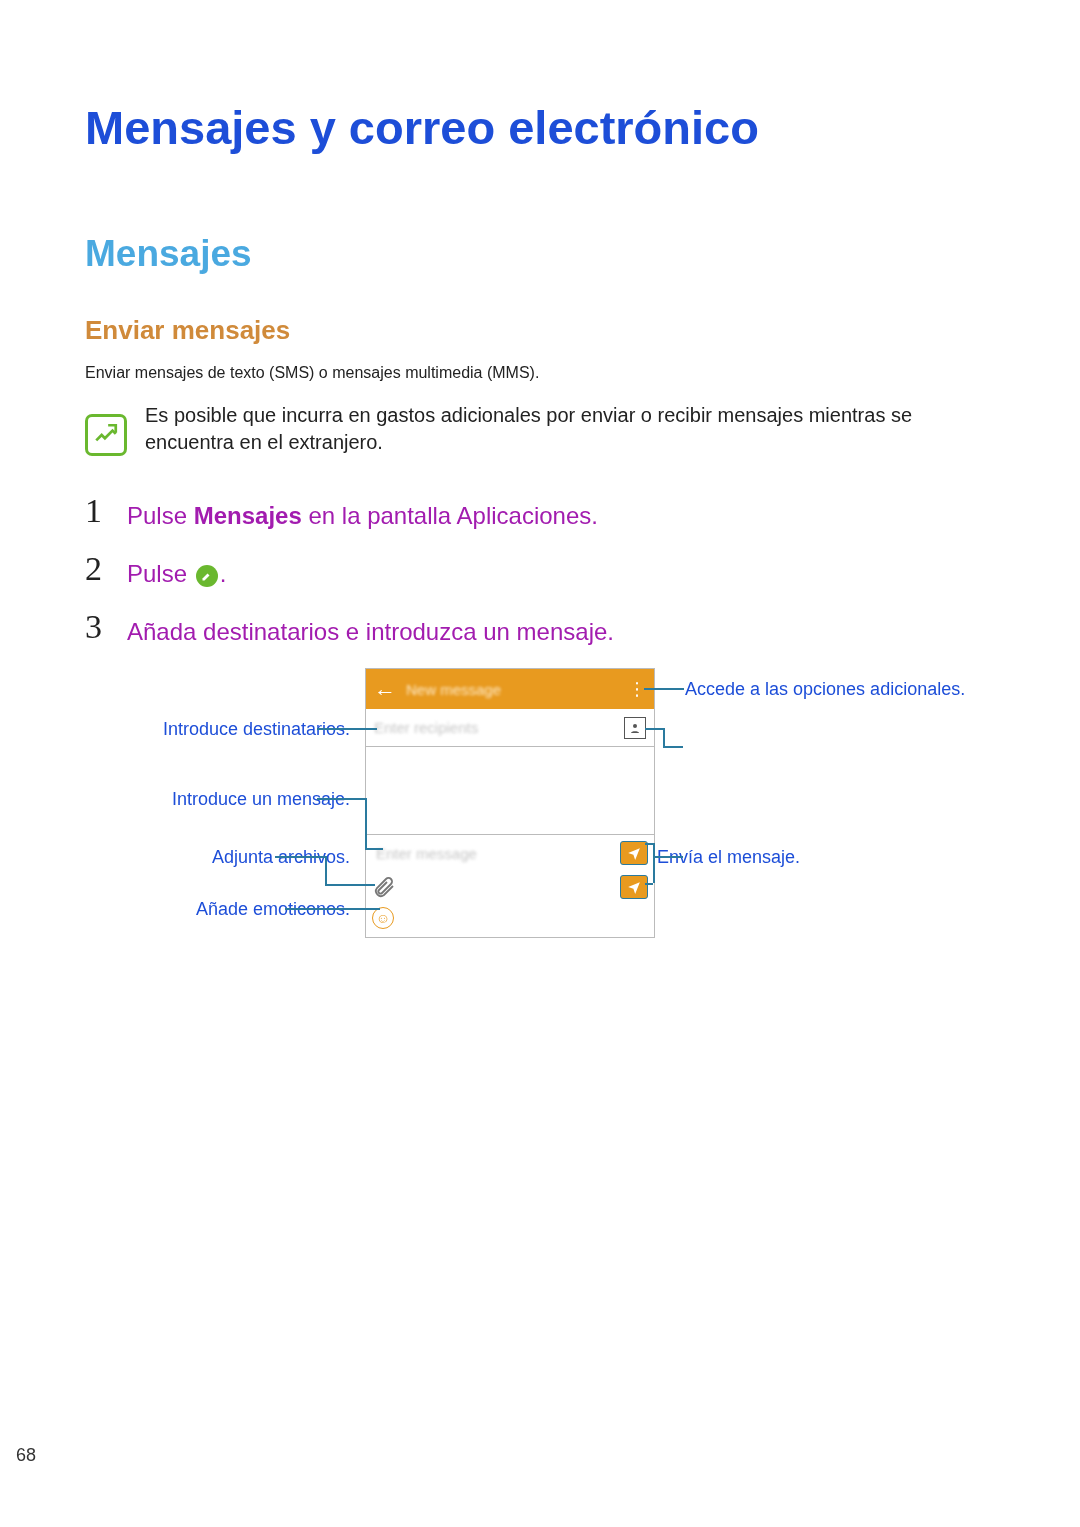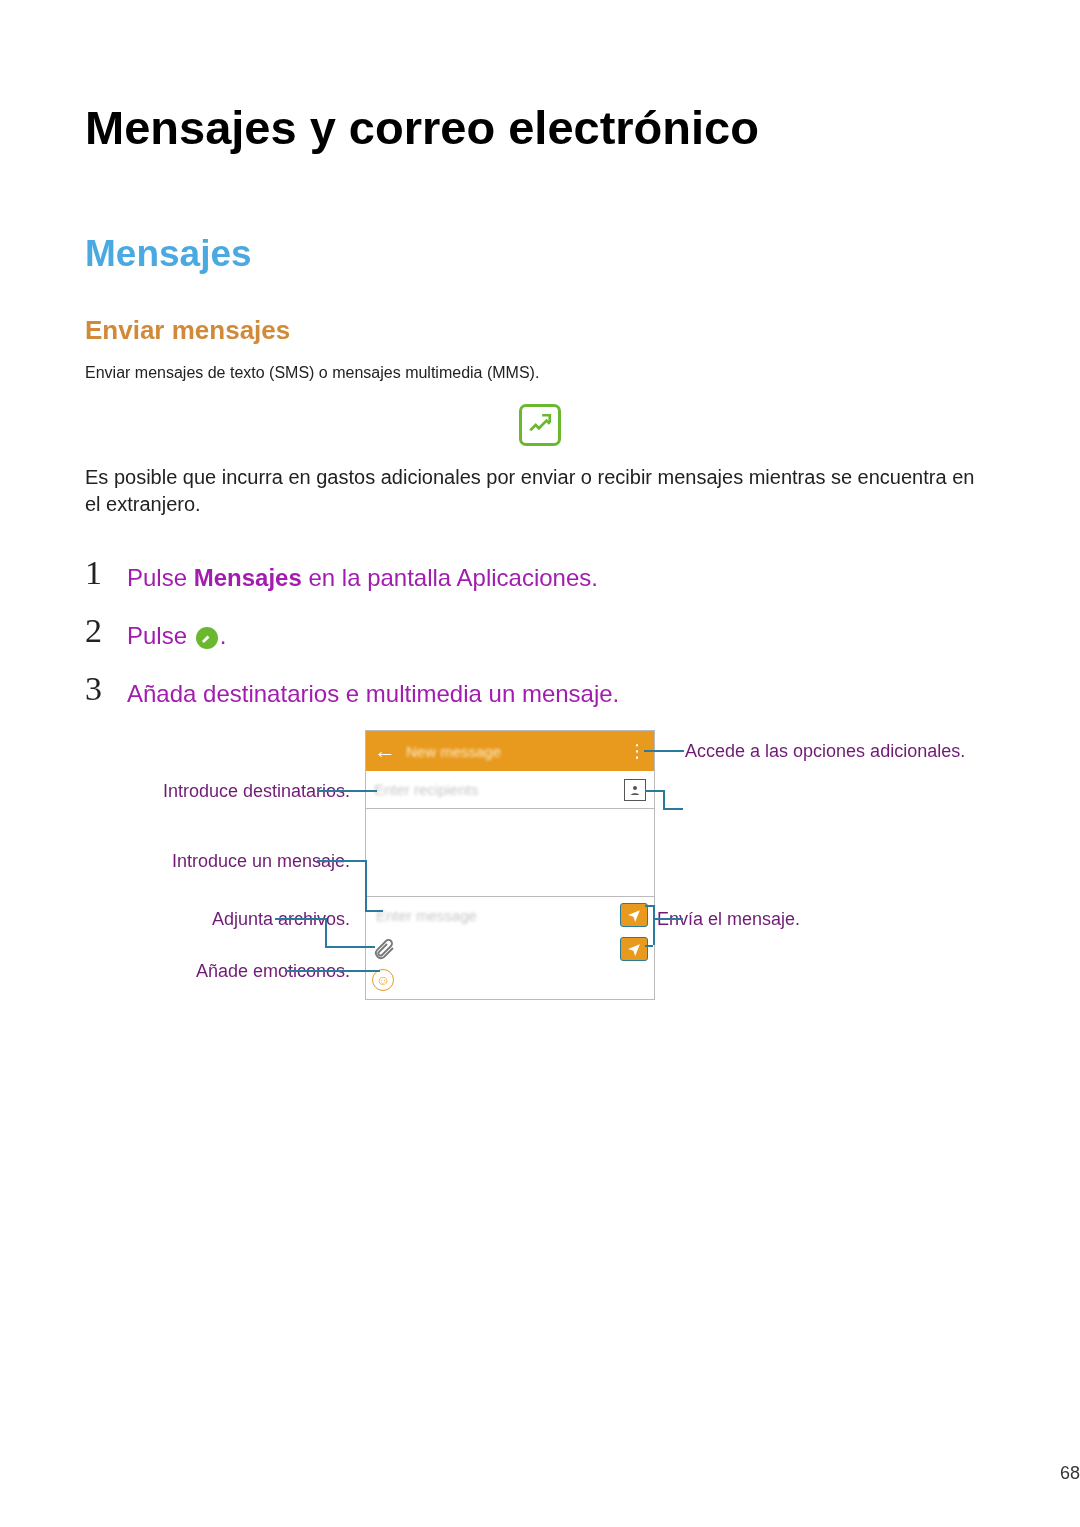--- a/index.html
+++ b/index.html
@@ -9,21 +9,21 @@
     background: #fff;
     font-family: Arial, Helvetica, sans-serif;
     position: relative;
   }
   .page {
     padding: 100px 85px 0 85px;
   }
   h1.main-title {
     font-size: 47px;
     font-weight: bold;
-    color: #000000;
+    color: #1d4ed8;
     margin-bottom: 78px;
   }
   h2.section-title {
     font-size: 37px;
     font-weight: bold;
     color: #4aa9e0;
     margin-bottom: 40px;
   }
   h3.subsection-title {
     font-size: 26px;
@@ -31,24 +31,23 @@
     color: #d08a3a;
     margin-bottom: 18px;
   }
   p.body-text {
     font-size: 16px;
     color: #222;
     margin-bottom: 20px;
   }
   .note-row {
     display: flex;
-    align-items: center;
+    align-items: flex-end;
     gap: 18px;
     margin-bottom: 38px;
-    flex-direction: column;
   }
   .note-icon {
     width: 42px;
     height: 42px;
     border: 3px solid #6ab82f;
     border-radius: 7px;
     display: flex;
     align-items: center;
     justify-content: center;
     flex-shrink: 0;
@@ -169,35 +168,35 @@
     border-radius:3px;
     display:flex;align-items:center;justify-content:center;
   }
   .ph-send svg{width:14px;height:14px;}
   .ph-row2 { display:flex; padding:4px 6px 8px 6px; gap:8px; align-items:center;}
   .ph-row2 .spacer{flex:1;}
 
   .callout {
     position: absolute;
     font-size: 18px;
-    color: #701a75;
+    color: #1d4ed8;
     line-height:1.3;
   }
   .line {
     position:absolute;
     background:#2a7a9e;
   }
   .hline{height:1.5px;}
   .vline{width:1.5px;}
 
   .page-num {
     position: absolute;
-    bottom: 43px;
+    bottom: 61px;
     left: 0; right: 0;
-    text-align: right;
+    text-align: left;
     font-size: 18px;
     color: #333;
     margin-left: 16px;
   }
 </style>
 </head>
 <body>
 
 <div class="page">
   <h1 class="main-title">Mensajes y correo electrónico</h1>
@@ -228,21 +227,21 @@
       <span>Pulse </span><span class="compose-icon">
           <svg viewBox="0 0 24 24">
             <path d="M3 17l10-10 4 4-10 10H3v-4z" fill="#fff"></path>
           </svg>
         </span><span>.</span>
     </div>
   </div>
 
   <div class="step">
     <div class="step-num">3</div>
-    <div class="step-text">Añada destinatarios e multimedia un mensaje.</div>
+    <div class="step-text">Añada destinatarios e introduzca un mensaje.</div>
   </div>
 
   <div class="diagram-wrap">
 
     <div class="phone">
       <div class="ph-header">
         <span class="ph-back">←</span>
         <span class="ph-title">New message</span>
         <span class="ph-more">⋮</span>
       </div>

